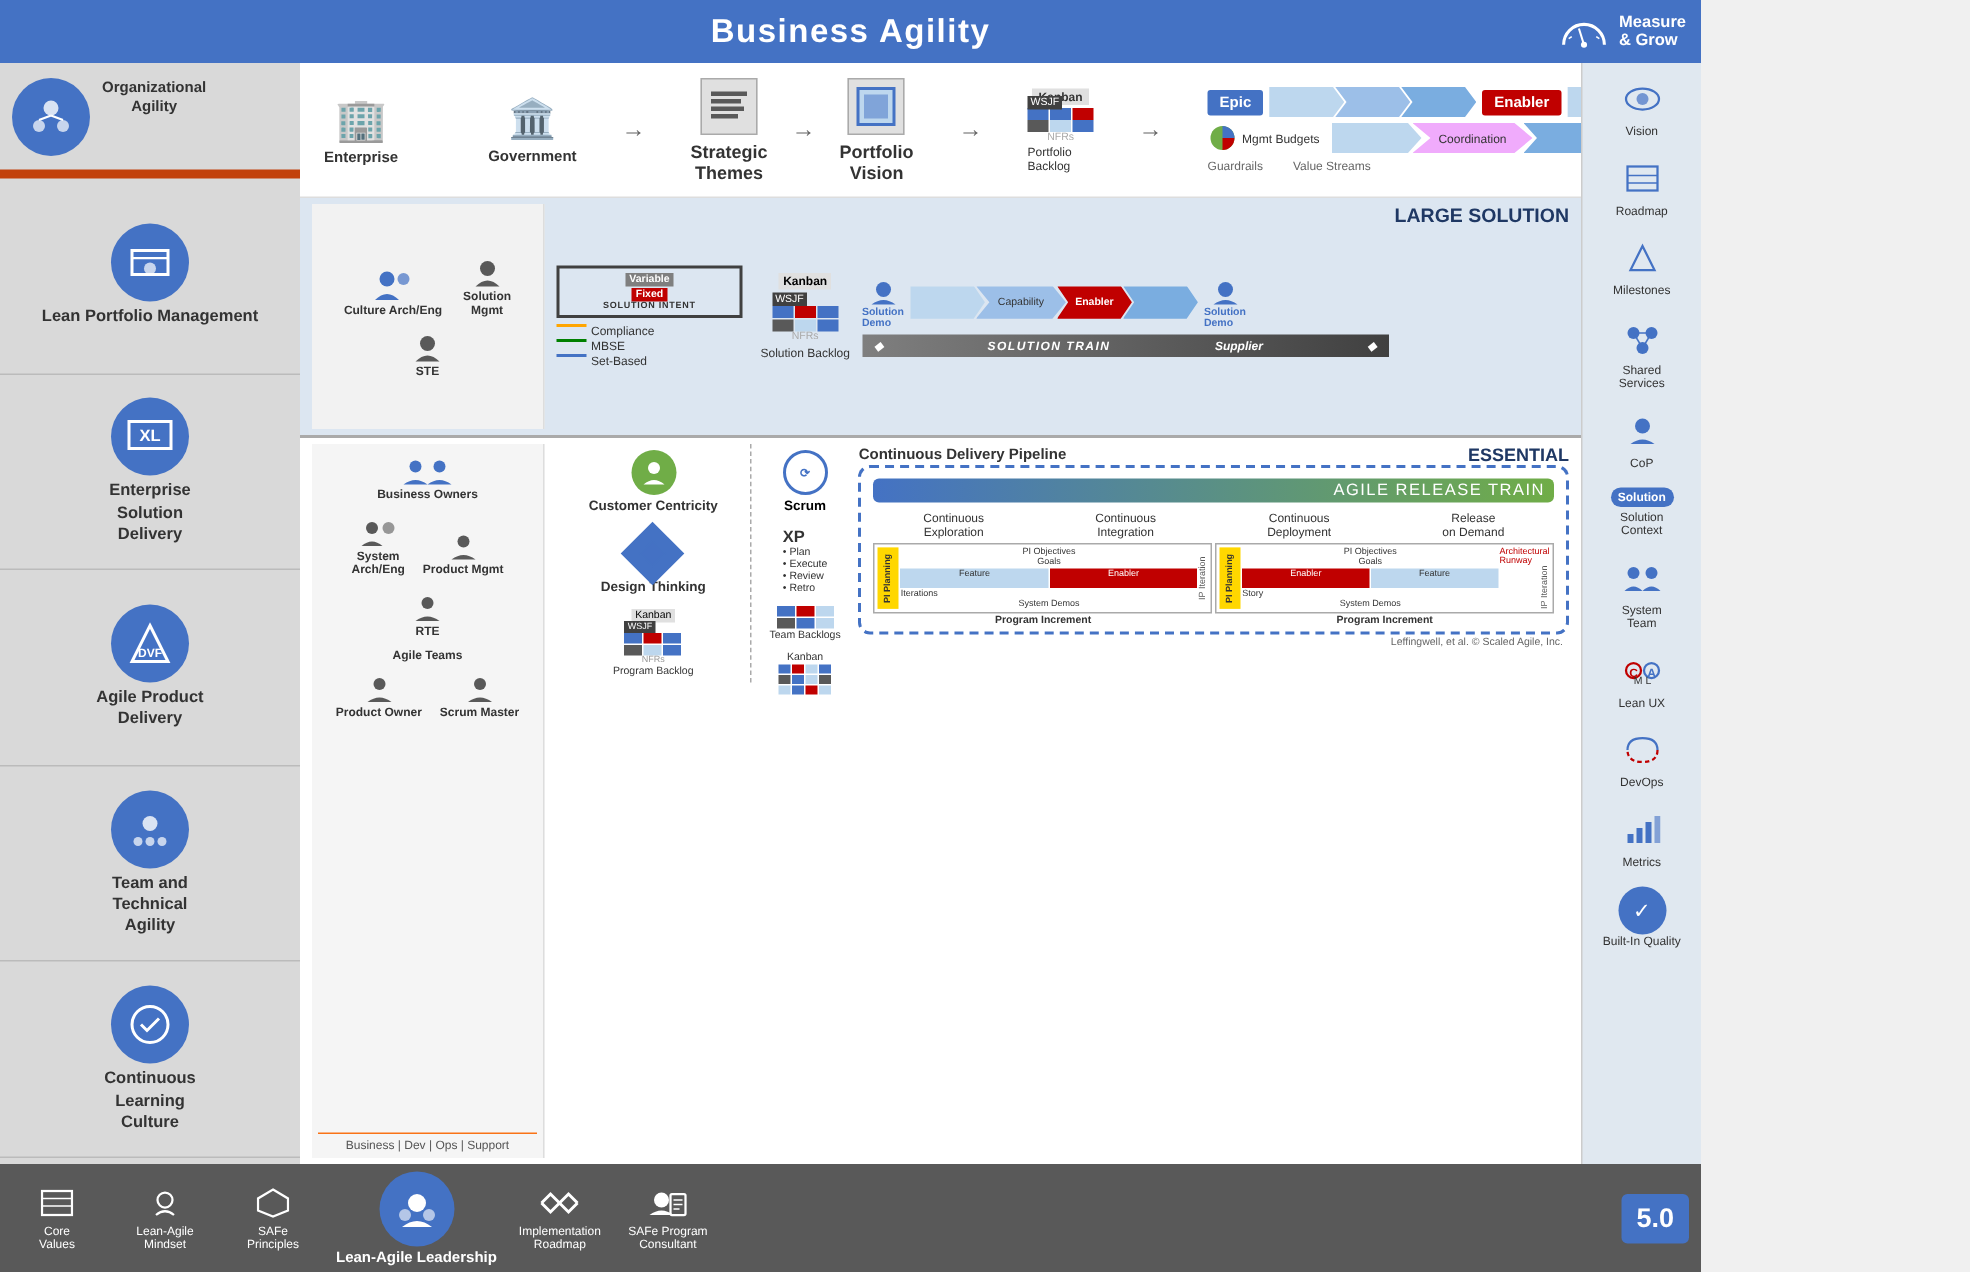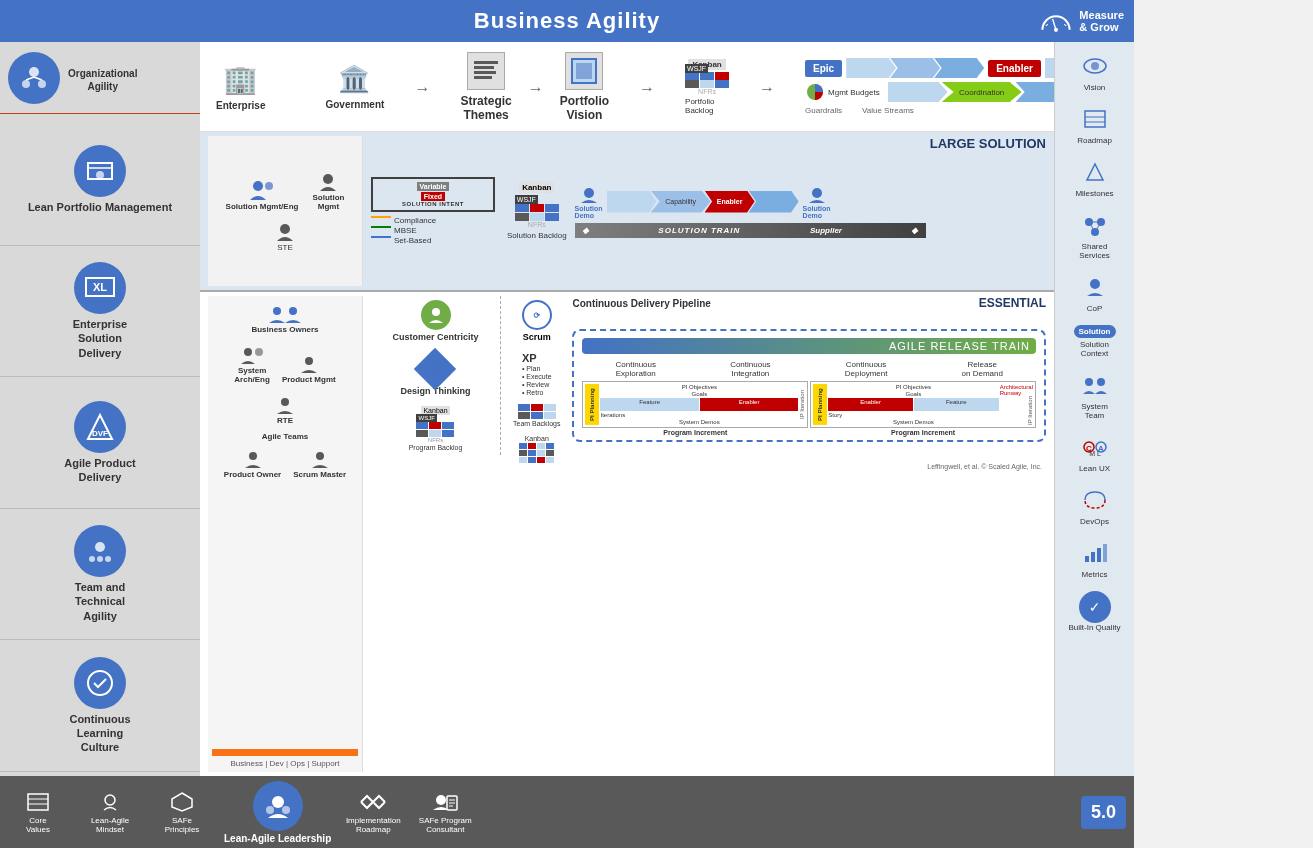--- a/index.html
+++ b/index.html
@@ -499,21 +499,21 @@
       <span>Measure<br>&amp; Grow</span>
     </div>
   </div>
 
   <div class="body-row">
 
     <div class="left-sidebar">
 
       <div style="flex-shrink:0; background:#d9d9d9;">
 
-        <div style="display:flex; align-items:center; padding:6px 8px; border-bottom:1px solid #c2410c; gap:8px;">
+        <div style="display:flex; align-items:flex-start; padding:6px 8px; border-bottom:6px solid #c2410c; gap:8px;">
           <div class="sidebar-icon">
             <svg width="32" height="32" viewBox="0 0 32 32">
               <circle cx="16" cy="10" r="5" fill="white" opacity="0.8"></circle>
               <circle cx="8" cy="22" r="4" fill="white" opacity="0.7"></circle>
               <circle cx="24" cy="22" r="4" fill="white" opacity="0.7"></circle>
               <line x1="16" y1="15" x2="8" y2="18" stroke="white" stroke-width="1.5"></line>
               <line x1="16" y1="15" x2="24" y2="18" stroke="white" stroke-width="1.5"></line>
             </svg>
           </div>
           <div class="sidebar-label" style="font-size:10px;">Organizational<br>Agility</div>
@@ -660,21 +660,21 @@
             <div style="display:flex; align-items:center; gap:3px;">
               <svg width="20" height="20" viewBox="0 0 20 20">
                 <circle cx="10" cy="10" r="8" fill="#70ad47"></circle>
                 <path d="M10,10 L10,2 A8,8 0 0,1 18,10 Z" fill="#4472c4"></path>
                 <path d="M10,10 L18,10 A8,8 0 0,1 10,18 Z" fill="#c00000"></path>
               </svg>
               <span style="font-size:8px; color:#333;">Mgmt Budgets</span>
             </div>
             <div style="display:flex; gap:0; margin-left:4px;">
               <div style="width:60px; height:20px; background:#bdd7ee; clip-path:polygon(0 0, 85% 0, 100% 50%, 85% 100%, 0 100%);"></div>
-              <div style="width:80px; height:20px; background:#84cc16; clip-path:polygon(0 0, 85% 0, 100% 50%, 85% 100%, 0 100%, 15% 50%); display:flex; align-items:center; justify-content:center; font-size:8px; color:#333; margin-left:-6px;">Coordination</div>
+              <div style="width:80px; height:20px; background:#f0abfc; clip-path:polygon(0 0, 85% 0, 100% 50%, 85% 100%, 0 100%, 15% 50%); display:flex; align-items:center; justify-content:center; font-size:8px; color:#333; margin-left:-6px;">Coordination</div>
               <div style="width:60px; height:20px; background:#7aade0; clip-path:polygon(0 0, 85% 0, 100% 50%, 85% 100%, 0 100%, 15% 50%); margin-left:-6px;"></div>
             </div>
             <span style="font-size:11px; font-weight:bold; color:#333;">KPIs</span>
           </div>
 
           <div style="display:flex; gap:20px;">
             <span style="font-size:8px; color:#666;">Guardrails</span>
             <span style="font-size:8px; color:#666;">Value Streams</span>
           </div>
         </div>
@@ -685,36 +685,36 @@
       <div style="background:#dce6f1; border-bottom:2px solid #aaa; padding:4px 8px; flex-shrink:0; height:160px; display:flex; align-items:stretch;">
 
         <div style="width:155px; background:#f2f2f2; border-right:1px solid #ddd; display:flex; flex-direction:column; align-items:center; justify-content:center; padding:4px; flex-shrink:0; gap:4px;">
           <div style="display:flex; gap:8px; align-items:flex-end; justify-content:center;">
             <div class="role-box">
               <svg width="28" height="24" viewBox="0 0 28 24">
                   <circle cx="10" cy="8" r="5" fill="#4472c4"></circle>
                   <path d="M2,22 Q10,14 18,22" fill="#4472c4"></path>
                   <circle cx="21" cy="8" r="4" fill="#4472c4" opacity="0.7"></circle>
                 </svg>
-              <span style="font-size:8px; font-weight:bold; text-align:center;">Solution Mgmt/Eng</span>
+              <span style="font-size:8px; font-weight:bold; text-align:center;">Culture Arch/Eng</span>
             </div>
             <div class="role-box">
               <svg width="22" height="22" viewBox="0 0 22 22">
                   <circle cx="11" cy="8" r="5" fill="#595959"></circle>
                   <path d="M3,20 Q11,12 19,20" fill="#595959"></path>
                 </svg>
               <span style="font-size:8px; font-weight:bold; text-align:center;">Solution<br>Mgmt</span>
             </div>
           </div>
           <div class="role-box">
             <svg width="22" height="22" viewBox="0 0 22 22">
                 <circle cx="11" cy="8" r="5" fill="#595959"></circle>
                 <path d="M3,20 Q11,12 19,20" fill="#595959"></path>
               </svg>
-            <span style="font-size:8px; font-weight:normal;">STE</span>
+            <span style="font-size:8px; font-weight:bold;">STE</span>
           </div>
         </div>
 
         <div style="display:flex; flex-direction:column; justify-content:center; padding:4px 8px; gap:4px; flex-shrink:0; width:140px;">
           <div class="solution-intent-box">
             <div class="variable-fixed">
               <span class="variable-label">Variable</span>
               <span class="fixed-label">Fixed</span>
             </div>
             <span class="solution-intent-label">SOLUTION INTENT</span>
@@ -847,21 +847,21 @@
               </div>
               <div class="role-box">
                 <svg width="22" height="22" viewBox="0 0 22 22">
                     <circle cx="11" cy="8" r="4" fill="#595959"></circle>
                     <path d="M3,20 Q11,14 19,20" fill="#595959"></path>
                   </svg>
                 <span style="font-size:8px; font-weight:bold; text-align:center;">Scrum
 Master</span>
               </div>
             </div>
-            <div class="biz-dev-label" style="font-size:8px; width:100%; border-top:7px solid #f97316; padding-top:3px; margin-top:auto;">Business | Dev | Ops | Support</div>
+            <div class="biz-dev-label" style="font-size:8px; width:100%; border-top:1px solid #f97316; padding-top:3px; margin-top:auto;">Business | Dev | Ops | Support</div>
           </div>
 
           <div class="cc-section">
             <div style="display:flex; flex-direction:column; align-items:center; gap:2px;">
               <div class="customer-icon">
                 <svg width="20" height="20" viewBox="0 0 20 20">
                     <circle cx="10" cy="7" r="4" fill="white"></circle>
                     <path d="M3,18 Q10,12 17,18" fill="white"></path>
                   </svg>
               </div>
@@ -951,21 +951,21 @@
               </div>
               <div style="display:flex; gap:1px;">
                 <div style="width:8px; height:6px; background:#bdd7ee;"></div>
                 <div style="width:8px; height:6px; background:#4472c4;"></div>
                 <div style="width:8px; height:6px; background:#c00000;"></div>
                 <div style="width:8px; height:6px; background:#bdd7ee;"></div>
               </div>
             </div>
           </div>
 
-          <div style="flex:1; display:flex; flex-direction:column; gap:19px;">
+          <div style="flex:1; display:flex; flex-direction:column; gap:0;">
             <div style="display:flex; justify-content:space-between; align-items:center;">
               <span style="font-size:10px; font-weight:bold; color:#333;">Continuous Delivery Pipeline</span>
               <span style="font-size:12px; font-weight:bold; color:#1f3864;">ESSENTIAL</span>
             </div>
 
             <div class="cdp-box">
               <div class="art-banner">AGILE RELEASE TRAIN</div>
 
               <div class="cdp-phases">
                 <div class="cdp-phase">Continuous<br>Exploration</div>

